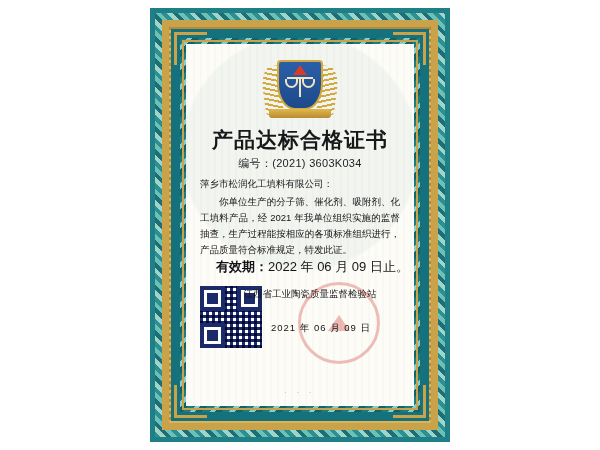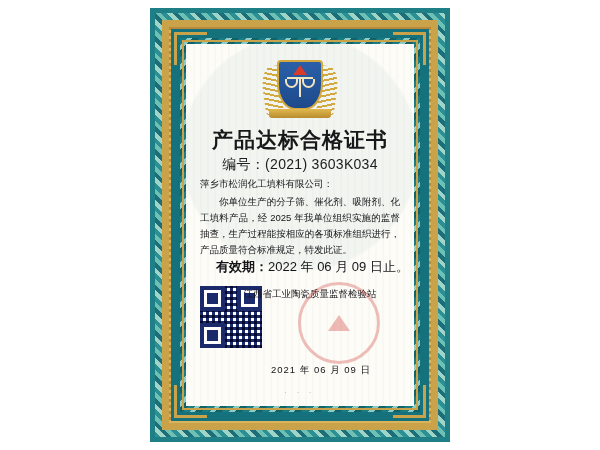--- a/index.html
+++ b/index.html
@@ -203,21 +203,21 @@
     letter-spacing: 1px;
     color: #18171a;
   }
 
   .cert-no {
     position: absolute;
     left: 0;
     right: 0;
     top: 112px;
     text-align: center;
-    font-size: 14px;
+    font-size: 11px;
     color: #1d1c20;
     letter-spacing: .3px;
   }
 
   
   .recipient {
     position: absolute;
     left: 14px;
     top: 134px;
     font-size: 9.5px;
@@ -260,21 +260,20 @@
 
   .issue-date {
     position: absolute;
     right: 18px;
     top: 278px;
     width: 150px;
     text-align: center;
     font-size: 9.5px;
     color: #151418;
     letter-spacing: 1px;
-    margin-top: 42px;
   }
 
   
   .seal {
     position: absolute;
     right: 34px;
     top: 238px;
     width: 76px;
     height: 76px;
     border-radius: 50%;
@@ -375,21 +374,21 @@
       </div>
 
       <div class="title">产品达标合格证书</div>
 
       <div class="cert-no">
         <span>编号：</span><span>(2021) 3603K034</span>
       </div>
 
       <div class="recipient">萍乡市松润化工填料有限公司：</div>
 
-      <div class="body-text">你单位生产的分子筛、催化剂、吸附剂、化工填料产品，经 2025 年我单位组织实施的监督抽查，生产过程能按相应的各项标准组织进行，产品质量符合标准规定，特发此证。</div>
+      <div class="body-text">你单位生产的分子筛、催化剂、吸附剂、化工填料产品，经 2021 年我单位组织实施的监督抽查，生产过程能按相应的各项标准组织进行，产品质量符合标准规定，特发此证。</div>
 
       <div class="valid">
         <b>有效期：</b><span>2022 年 06 月 09 日止。</span>
       </div>
 
       <div class="qr">
         <div class="eye tl">
             <i></i>
           </div>
         <div class="eye tr">

